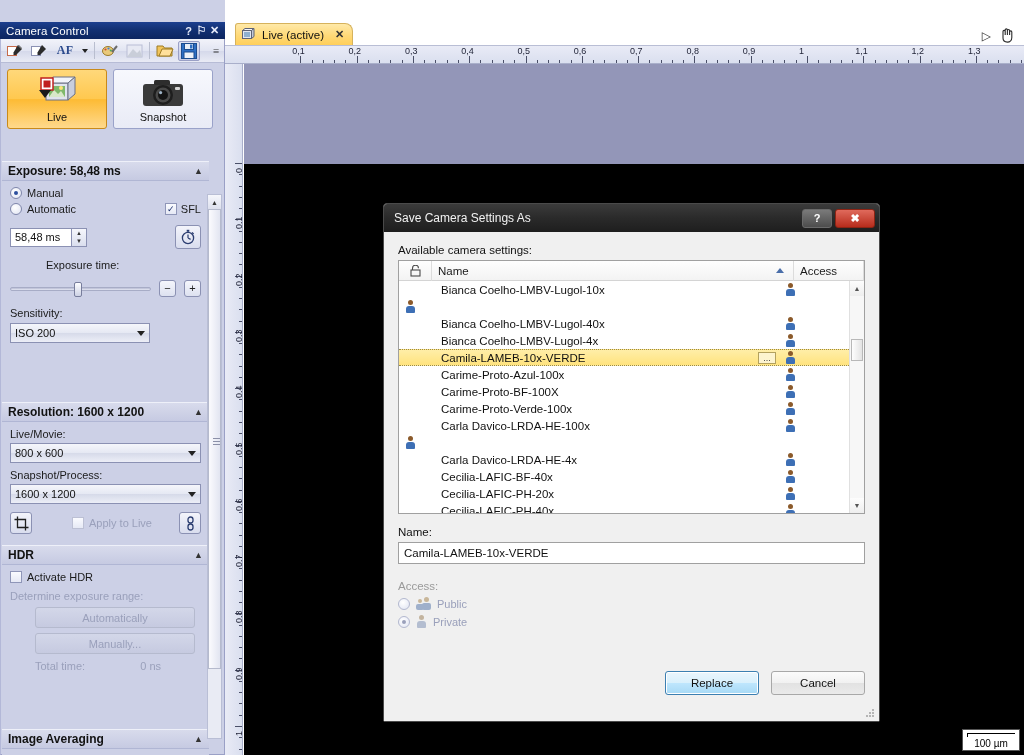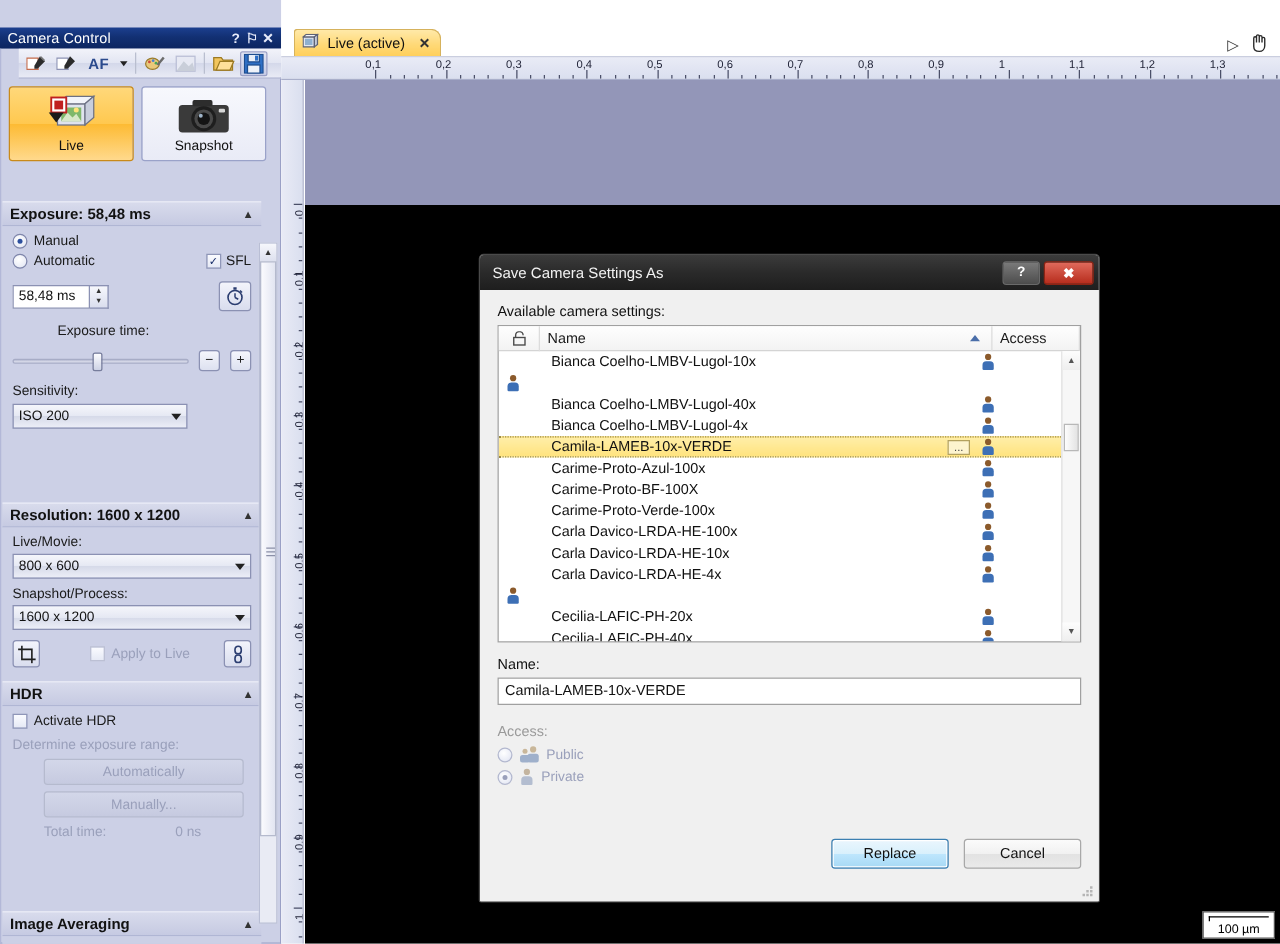--- a/index.html
+++ b/index.html
@@ -31,24 +31,24 @@
   }
   .panel-body {
     position: absolute; left: 0; top: 39px; width: 225px; height: 716px;
     background: #ccd0e6;
     border-left: 1px solid #b3b8d8; border-right: 1px solid #9aa0c6;
     border-bottom: 1px solid #9aa0c6;
   }
 
   
   .cc-toolbar {
-    position: absolute; left: 14px; top: 0; width: 223px; height: 24px;
+    position: absolute; left: 0; top: 0; width: 223px; height: 24px;
     background: linear-gradient(to bottom, #f2f3fa 0%, #e2e5f2 50%, #d4d8ea 51%, #e9ebf5 100%);
     border-bottom: 1px solid #b7bcd6;
-    display: flex; align-items: center; padding: 0 3px; gap: 2px;
+    display: flex; align-items: center; padding: 0 3px; gap: 2px; font-family: Liberation Serif, serif;
   }
   .tbtn { width: 22px; height: 20px; display:flex; align-items:center; justify-content:center; border-radius:2px; }
   .tbtn.pressed { border: 1px solid #9aa0c6; background: linear-gradient(to bottom,#dfe3f3,#c7cce6); }
   .tsep { width: 1px; height: 17px; background: #b9becf; margin: 0 2px; }
   .af-lbl { font-size: 12px; font-weight: bold; color: #2b4a8d; letter-spacing:.3px; }
   .tri-d { width:0;height:0;border-left:3px solid transparent;border-right:3px solid transparent;border-top:4px solid #222; }
   .tb-over { margin-left:auto; font-size:11px; color:#333; padding-right:2px; }
 
   
   .mode-row { position:absolute; left:6px; top:30px; display:flex; gap:6px; }
@@ -754,38 +754,38 @@
             <div class="lrow">
               <span class="nm">Carla Davico-LRDA-HE-100x</span>
               <span class="ac">
                 <span class="person-ico">
                   <span class="h"></span>
                   <span class="b"></span>
                 </span>
               </span>
             </div>
             <div class="lrow">
-              <span class="nm">Carla Davico-LRDA-HE-10x</span>
               <span class="ac">
                 <span class="person-ico">
                   <span class="h"></span>
                   <span class="b"></span>
                 </span>
               </span>
             </div>
             <div class="lrow">
               <span class="nm">Carla Davico-LRDA-HE-4x</span>
               <span class="ac">
                 <span class="person-ico">
                   <span class="h"></span>
                   <span class="b"></span>
                 </span>
               </span>
             </div>
             <div class="lrow">
+              <span class="nm">Cecilia-LAFIC-BF-40x</span>
               <span class="ac">
                 <span class="person-ico">
                   <span class="h"></span>
                   <span class="b"></span>
                 </span>
               </span>
             </div>
             <div class="lrow">
               <span class="nm">Cecilia-LAFIC-PH-20x</span>
               <span class="ac">

